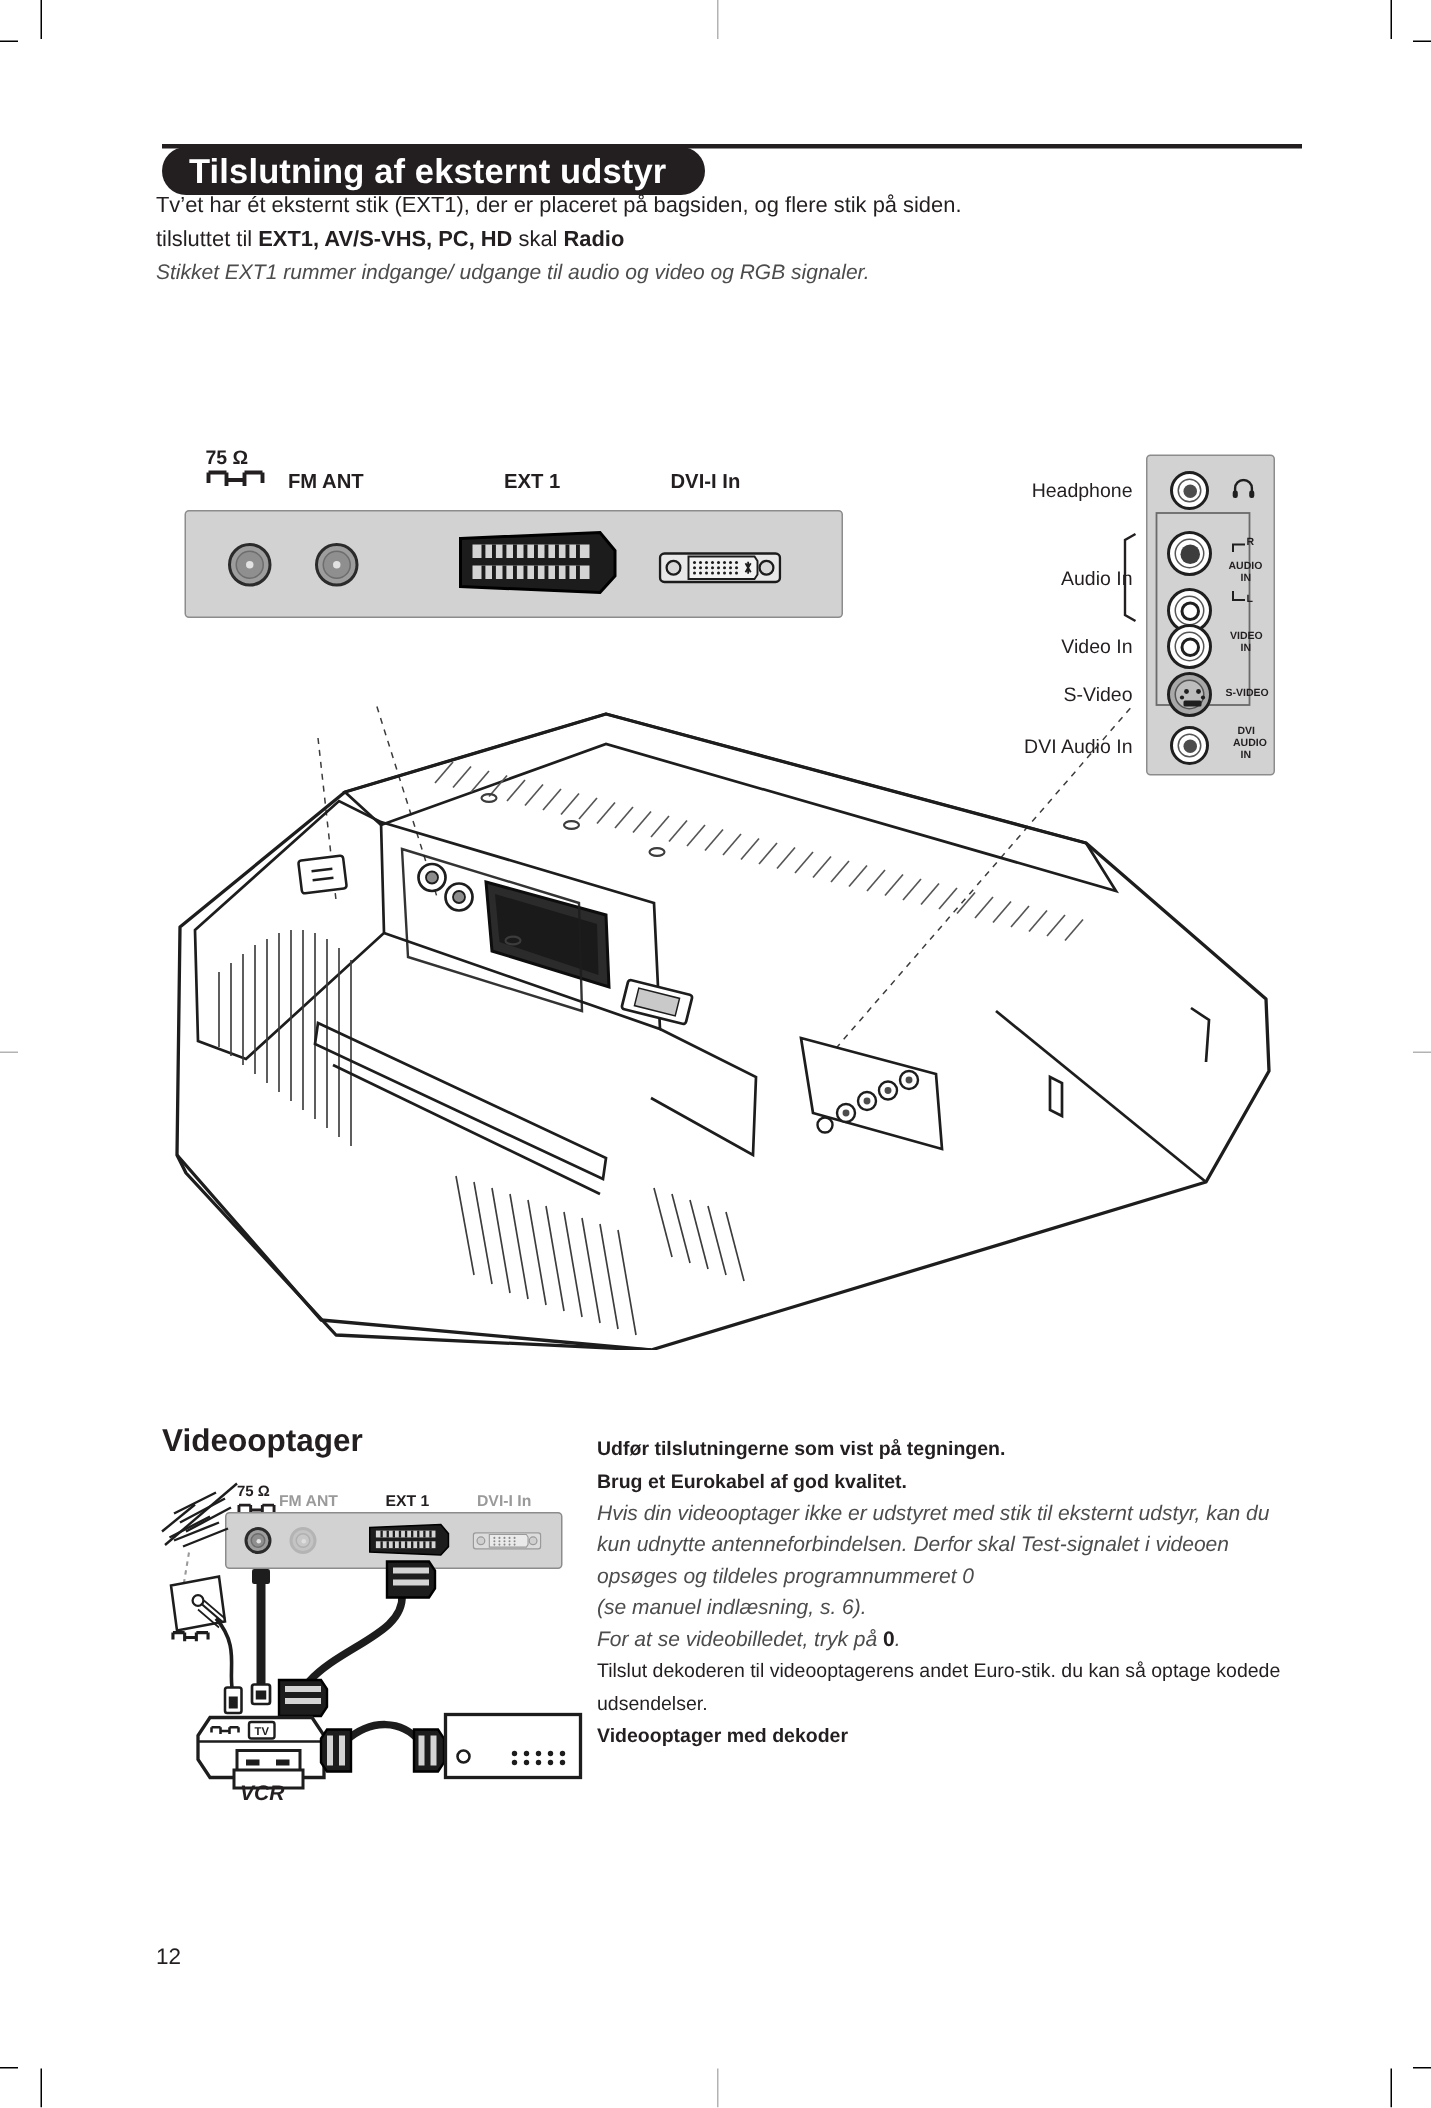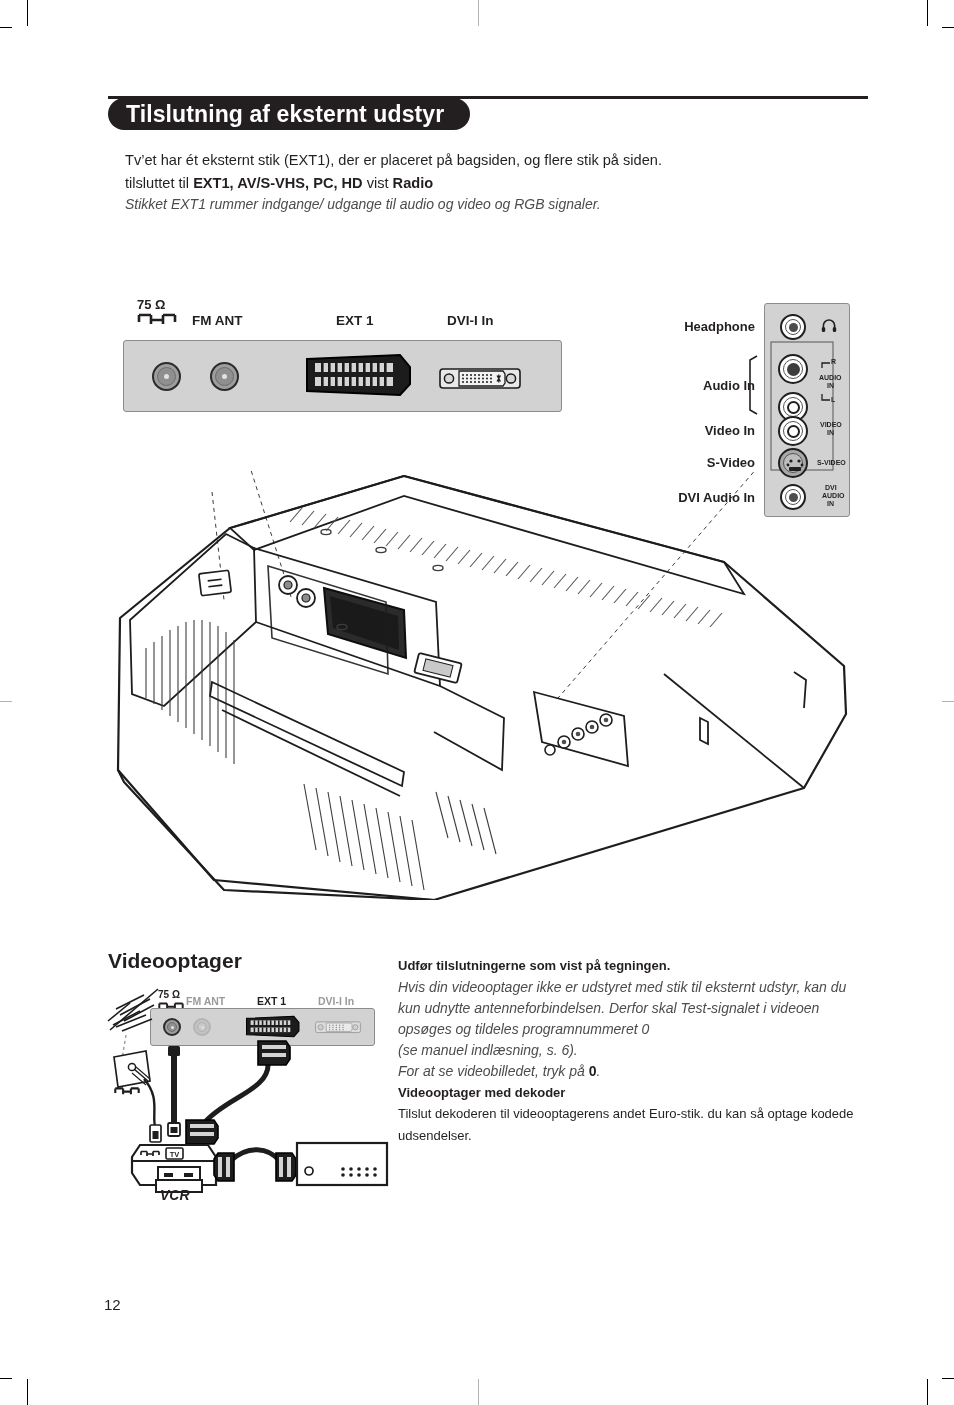--- a/index.html
+++ b/index.html
@@ -43,23 +43,22 @@
     font-size: 23px;
     font-weight: bold;
     letter-spacing: .1px;
     line-height: 1;
     white-space: nowrap;
   }
 
   
   #intro {
     position: absolute;
-    left: 104px; top: 149px;
+    left: 104px; top: 126px;
     width: 740px;
-    margin-left: 21px;
   }
   #intro p { margin: 0; }
   .p-reg { font-size: 14.6px; line-height: 22.5px; }
   .p-ital {
     font-size: 14px; line-height: 21.5px;
     font-style: italic; color: #4c4c4c;
   }
   .b { font-weight: bold; }
 
   
@@ -120,21 +119,21 @@
   #side-panel {
     position: absolute;
     left: 764px; top: 303px;
     width: 84px; height: 212px;
   }
   .side-lbl {
     position: absolute;
     right: 100%;
     margin-right: 10px;
     font-size: 13px;
-    font-weight: bold;
+    font-weight: normal;
     white-space: nowrap;
     line-height: 1;
   }
 
   
   .sjack {
     position: absolute;
     border-radius: 50%;
     box-sizing: border-box;
     border: 2.5px solid #1f1f1f;
@@ -192,21 +191,21 @@
 <div class="crop v faint" style="left:478px; bottom:0;"></div>
 <div class="crop v" style="left:927px; bottom:0;"></div>
 
 <div id="header-rule"></div>
 <div id="title-banner">
   <span class="txt">Tilslutning af eksternt udstyr</span>
 </div>
 
 <div id="intro">
   <p class="p-reg">Tv’et har ét eksternt stik (EXT1), der er placeret på bagsiden, og flere stik på siden.</p>
-  <p class="p-reg"><span>tilsluttet til </span><span class="b">EXT1, AV/S-VHS, PC, HD</span><span> vist </span><span class="b">Radio</span></p>
+  <p class="p-reg"><span>tilsluttet til </span><span class="b">EXT1, AV/S-VHS, PC, HD</span><span> skal </span><span class="b">Radio</span></p>
   <p class="p-ital">Stikket EXT1 rummer indgange/ udgange til audio og video og RGB signaler.</p>
 </div>
 
 <div class="ohm-glyph" style="left:137px; top:298px;">
   <span class="o-top">75 Ω</span>
   <svg width="40" height="14" viewBox="0 0 40 14">
     <path d="M2 3 L2 10 M2 3 L14 3 M14 3 L14 12 M26 3 L26 12 M26 3 L38 3 M38 3 L38 10 M14 8 L26 8" stroke="#231f20" stroke-width="2.6" fill="none"></path>
   </svg>
 </div>
 <div class="lbl" style="left:192px; top:314px;">FM ANT</div>
@@ -517,25 +516,26 @@
       <path d="M596 248 L604 252 L604 274 L596 270 Z"></path>
       <path d="M690 202 L702 210 L700 238"></path>
     </g>
   </svg>
 </div>
 
 <div id="vo-head">Videooptager</div>
 
 <div id="vo-copy">
   <p class="p-reg2 b" style="margin:0;">Udfør tilslutningerne som vist på tegningen.</p>
+  <p class="p-reg2 b" style="margin:0;">Brug et Eurokabel af god kvalitet.</p>
   <p class="p-ital2" style="margin:0;">Hvis din videooptager ikke er udstyret med stik til eksternt udstyr, kan du kun udnytte antenneforbindelsen. Derfor skal Test-signalet i videoen opsøges og tildeles programnummeret 0</p>
   <p class="p-ital2" style="margin:0;">(se manuel indlæsning, s. 6).</p>
   <p class="p-ital2" style="margin:0;"><span>For at se videobilledet, tryk på </span><span class="b" style="font-style:normal;color:#231f20;">0</span><span>.</span></p>
+  <p class="p-reg2" style="margin:0;">Tilslut dekoderen til videooptagerens andet Euro-stik. du kan så optage kodede udsendelser.</p>
   <p class="p-reg2 b" style="margin:0;">Videooptager med dekoder</p>
-  <p class="p-reg2" style="margin:0;">Tilslut dekoderen til videooptagerens andet Euro-stik. du kan så optage kodede udsendelser.</p>
 </div>
 
 <div class="ohm-glyph" style="left:158px; top:990px;">
   <span class="o-top" style="font-size:10px;">75 Ω</span>
   <svg width="26" height="10" viewBox="0 0 40 14">
     <path d="M2 3 L2 10 M2 3 L14 3 M14 3 L14 12 M26 3 L26 12 M26 3 L38 3 M38 3 L38 10 M14 8 L26 8" stroke="#231f20" stroke-width="3" fill="none"></path>
   </svg>
 </div>
 <div class="lbl-sm lbl-gray" style="position:absolute;left:186px;top:996px;">FM ANT</div>
 <div class="lbl-sm" style="position:absolute;left:257px;top:996px;">EXT 1</div>

